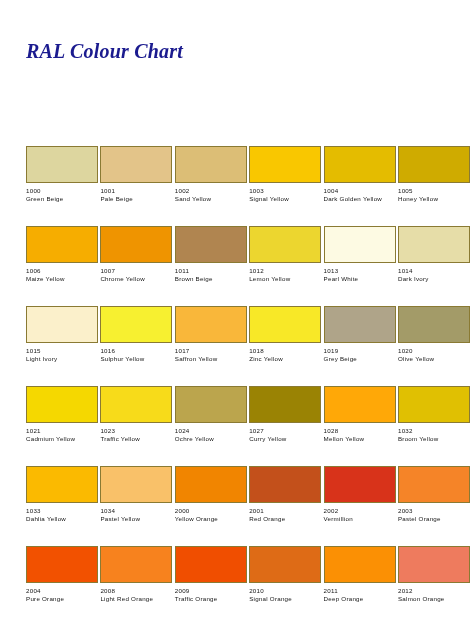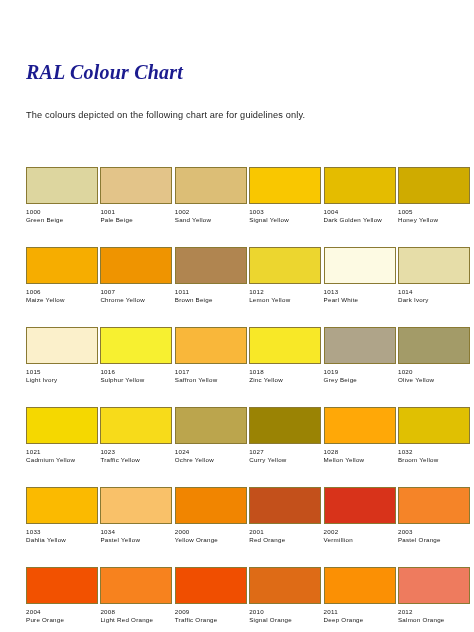--- a/index.html
+++ b/index.html
@@ -13,21 +13,20 @@
     background: #ffffff;
     font-family: "Liberation Sans", sans-serif;
     overflow: hidden;
   }
   .page {
     position: relative;
     width: 474px;
     height: 476px;
     box-sizing: border-box;
     padding: 0;
-    margin-top: 21px;
   }
   .doc-title {
     position: absolute;
     left: 26px;
     top: 40px;
     font-family: "Liberation Serif", serif;
     font-style: italic;
     font-weight: bold;
     font-size: 20px;
     letter-spacing: 0.2px;
@@ -88,21 +87,20 @@
   }
 </style>
 </head>
 <body>
 
 <div class="page">
 
   <div class="doc-title">RAL Colour Chart</div>
 
   <div class="intro">
-    <span class="intro-line">The colours depicted on the following chart are for guidelines only.</span>
   </div>
 
   <div class="swatch-grid">
       <div class="swatch-row">
         <div class="swatch-cell">
           <div class="swatch-chip" style="background: rgb(221, 214, 159); border-color: rgb(138, 122, 51);"></div>
           <div class="swatch-caption">
             <span class="swatch-code">1000</span>
             <span class="swatch-name">Green Beige</span>
           </div>

